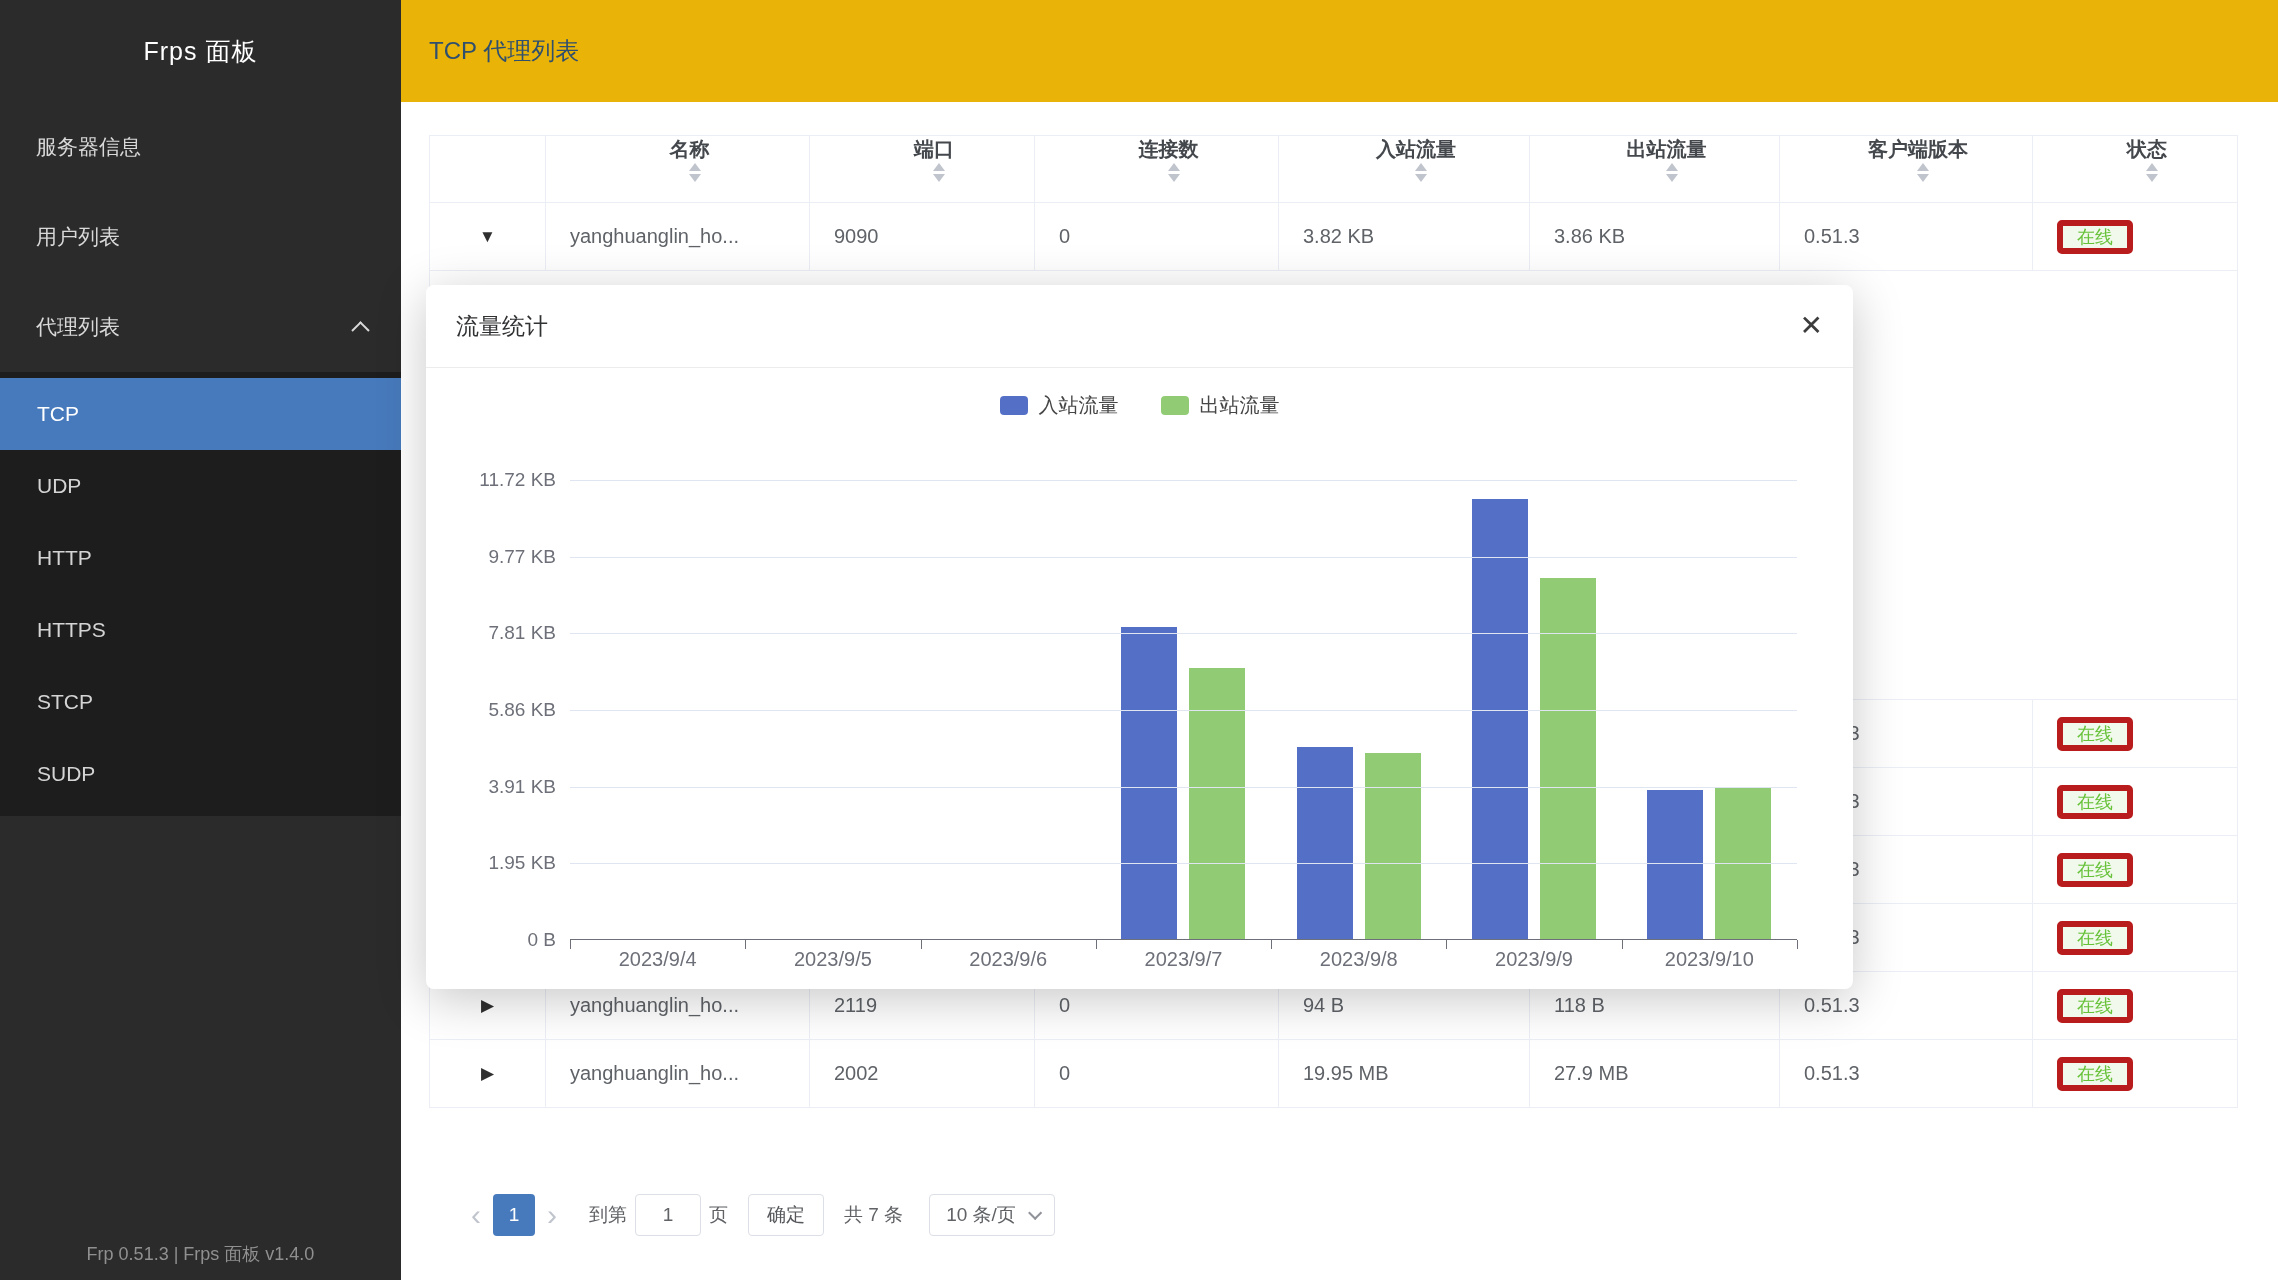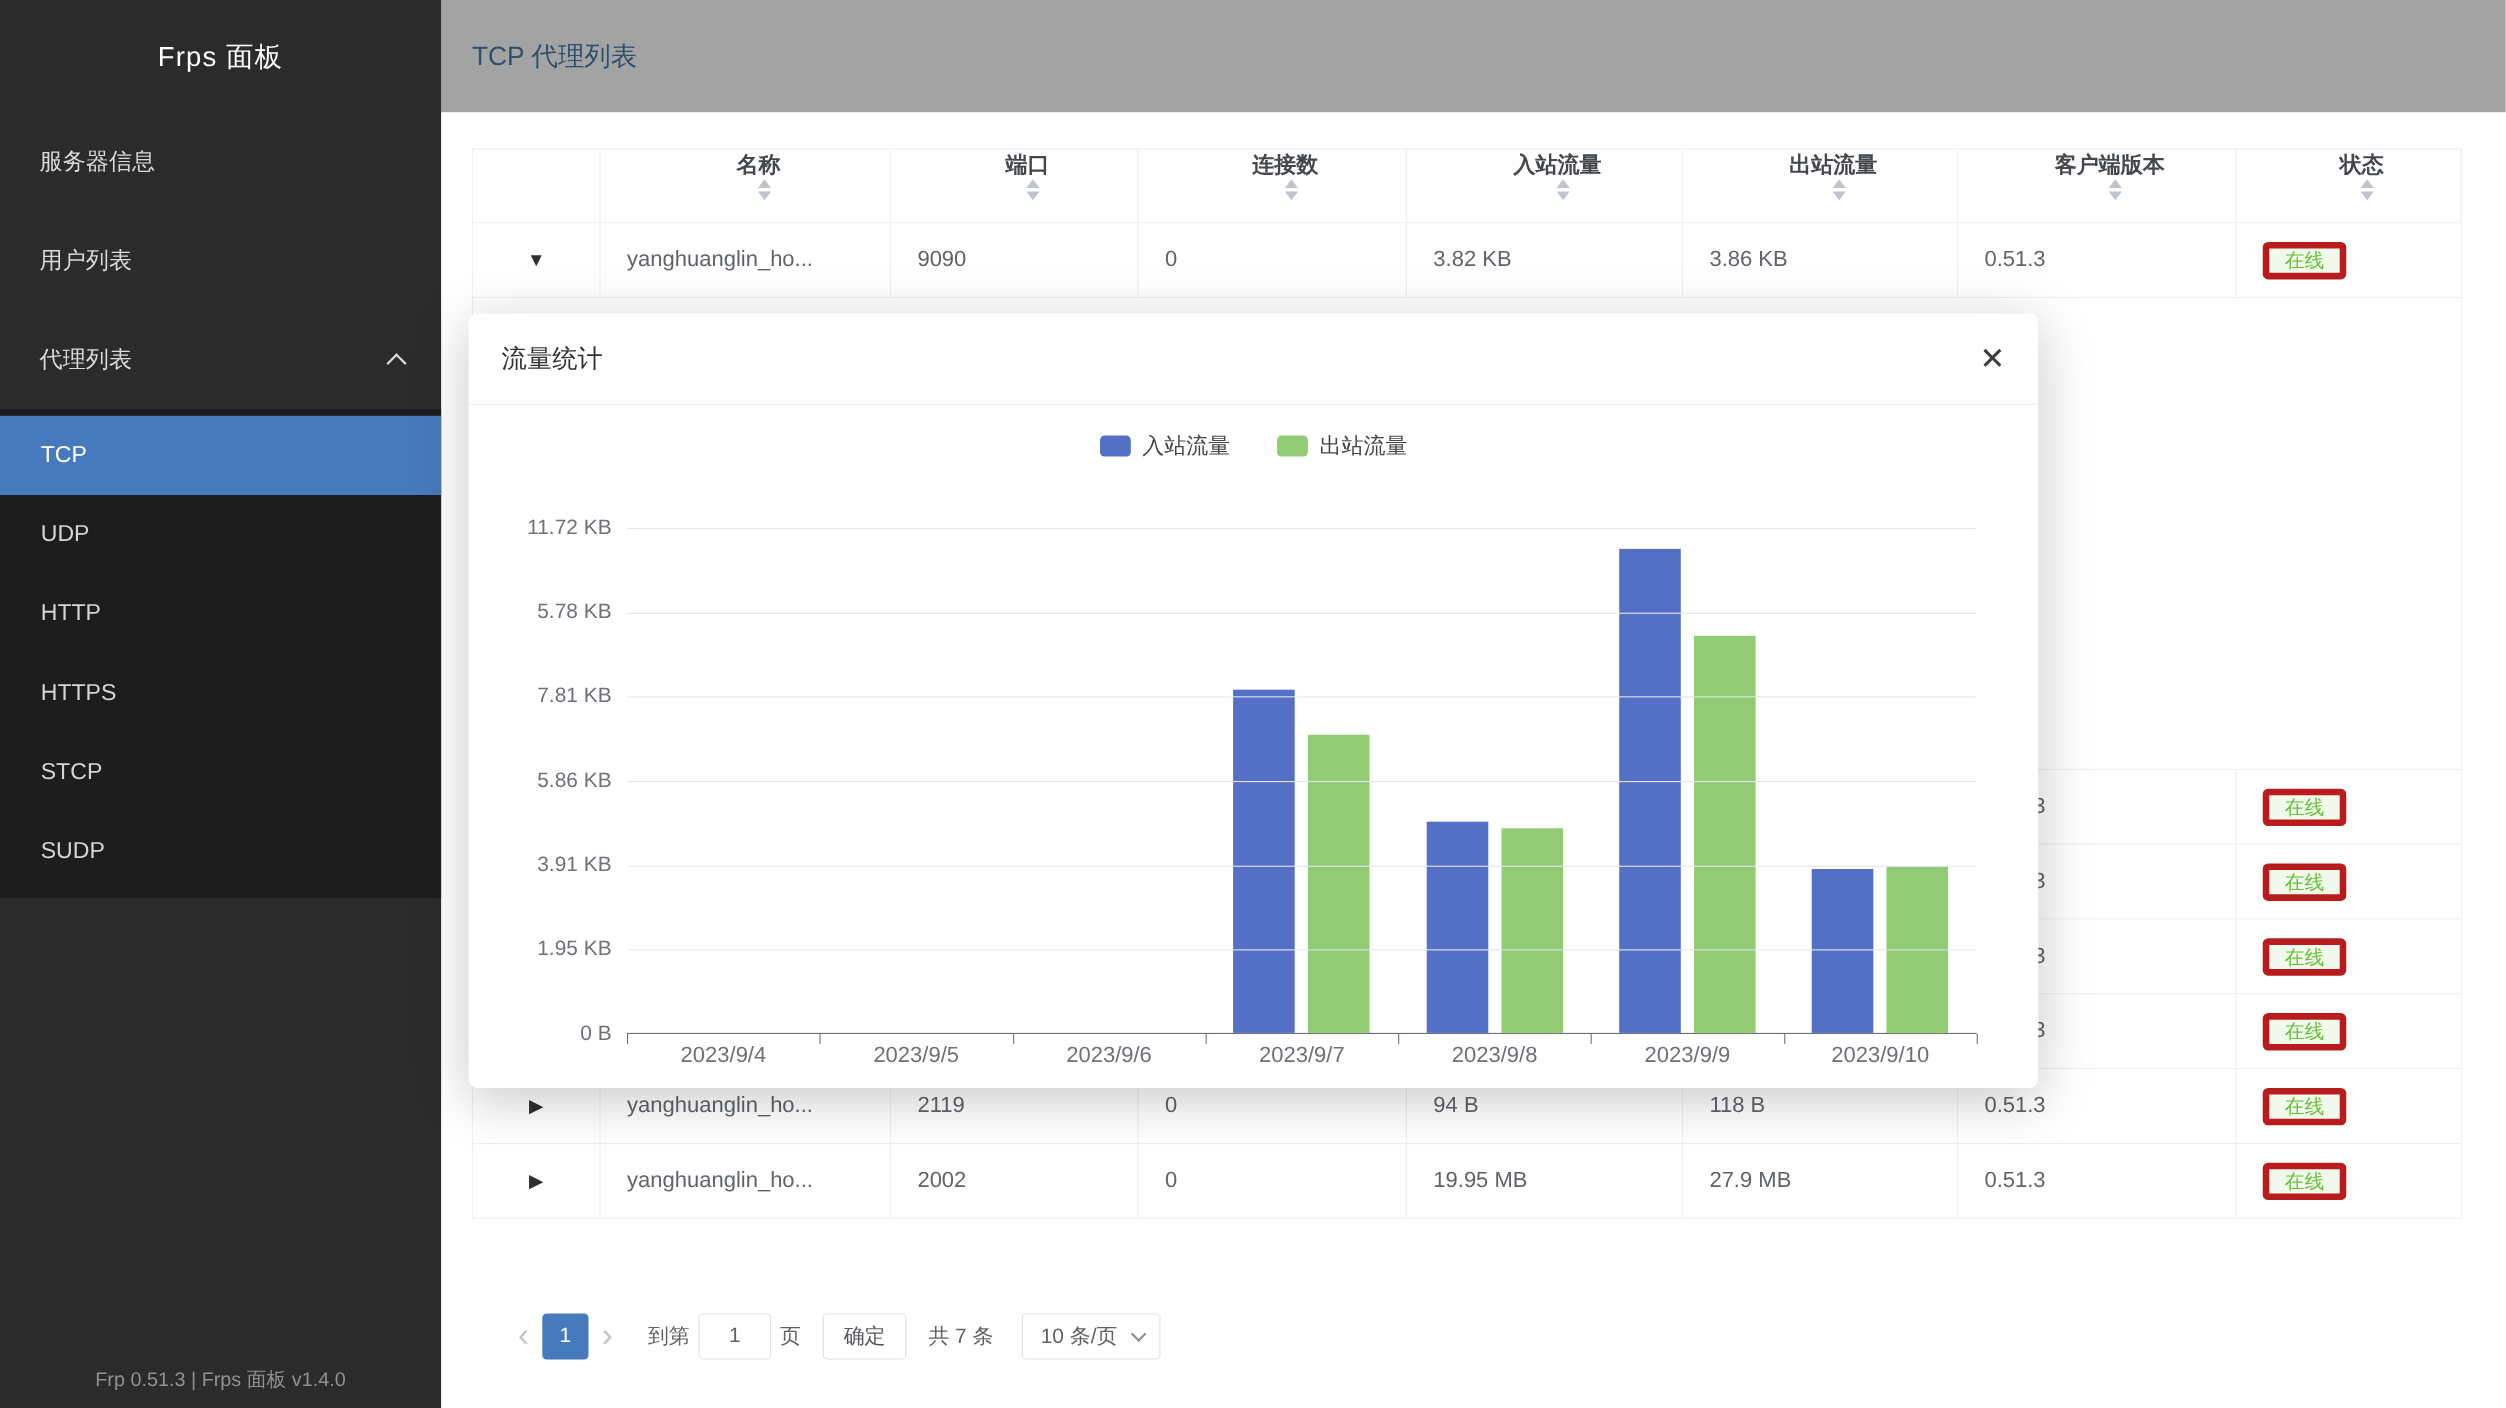--- a/index.html
+++ b/index.html
@@ -22,21 +22,21 @@
   .sidebar-footer { position:absolute; bottom:14px; left:0; width:100%; text-align:center;
                     color:#909090; font-size:18px; }
 
   .chev { display:inline-block; width:13px; height:13px;
           border-right:2px solid currentColor; border-bottom:2px solid currentColor; }
   .chev.up { transform:rotate(-135deg) translate(-2px,-2px); }
   .chev.down { transform:rotate(45deg) translateY(-3px); }
 
   
   .main { flex:1; display:flex; flex-direction:column; background:#fff; min-width:0; }
-  .topbar { height:102px; background:#a3a3a3; display:flex; align-items:center;
+  .topbar { height:102px; background:#eab308; display:flex; align-items:center;
             padding-left:28px; flex-shrink:0; }
   .topbar .title { color:#2f4f6e; font-size:24px; }
   .content { padding:33px 40px 0 28px; }
 
   
   .table { width:1809px; border:1px solid #ebeef5; border-bottom:none; font-size:20px; color:#5f6368; }
   .t-header { display:flex; height:67px; border-bottom:1px solid #ebeef5; }
   .th { display:flex; align-items:center; padding-left:24px; font-weight:600; color:#44484c;
         border-right:1px solid #ebeef5;flex-direction:column; }
   .th:last-child, .td:last-child { border-right:none; }
@@ -348,21 +348,21 @@
         <span class="legend-label">入站流量</span>
       </div>
       <div class="legend-item">
         <span class="legend-swatch" style="background: rgb(145, 204, 117);"></span>
         <span class="legend-label">出站流量</span>
       </div>
     </div>
     <div class="chart">
       <div class="y-axis">
           <div class="ytick" style="top: -12px;">11.72 KB</div>
-          <div class="ytick" style="top: 64.6667px;">5.78 KB</div>
+          <div class="ytick" style="top: 64.6667px;">9.77 KB</div>
           <div class="ytick" style="top: 141.333px;">7.81 KB</div>
           <div class="ytick" style="top: 218px;">5.86 KB</div>
           <div class="ytick" style="top: 294.667px;">3.91 KB</div>
           <div class="ytick" style="top: 371.333px;">1.95 KB</div>
           <div class="ytick" style="top: 448px;">0 B</div>
         </div>
       <div class="plot">
         <div class="bars">
             <div class="slot"></div>
             <div class="slot"></div>

